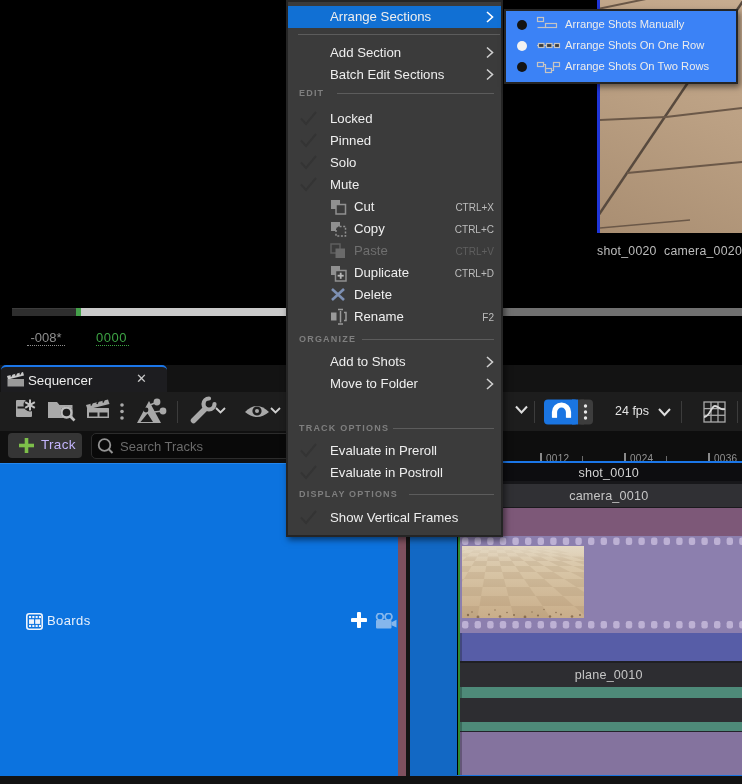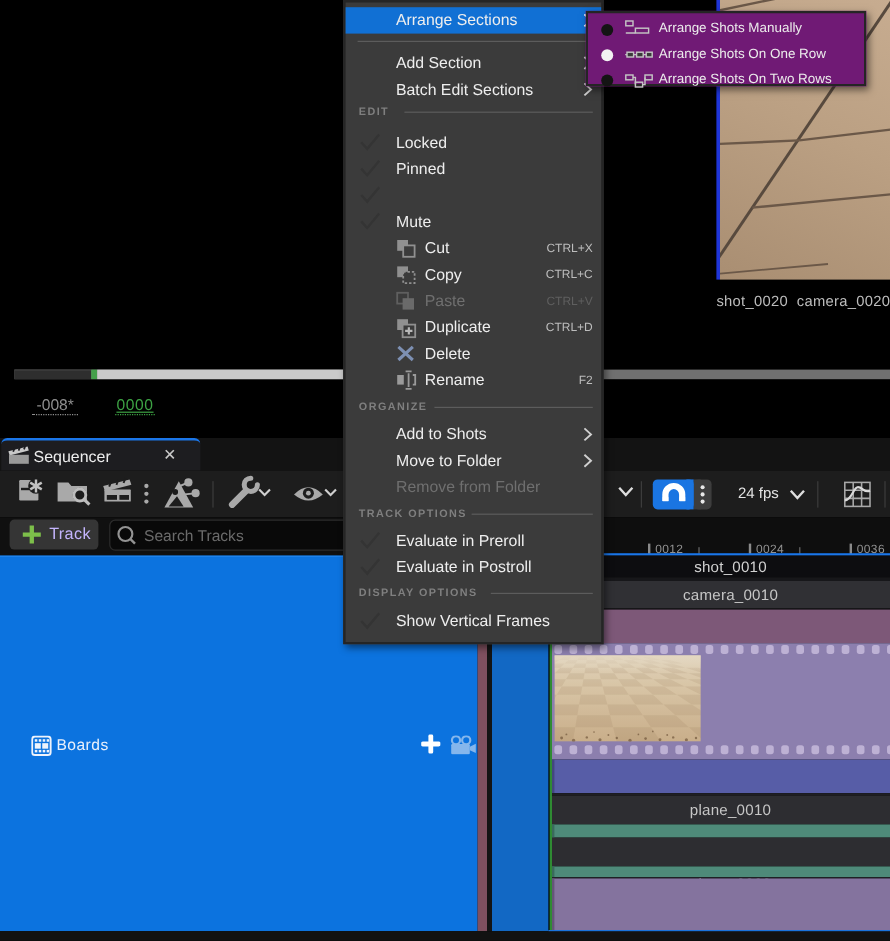--- a/index.html
+++ b/index.html
@@ -10,21 +10,21 @@
 #vp{left:600px;top:0;width:142px;height:233px;background:linear-gradient(205deg,#c7ac90 0%,#bba083 45%,#a98e72 100%);overflow:hidden;}
 #vpline{left:597px;top:0;width:3px;height:233px;background:#1f35d8;}
 #vplabel{left:597px;top:244px;width:148px;color:#bdbdbd;font-size:12.3px;letter-spacing:0.25px;}
 
 #bar0{left:12px;top:308px;width:730px;height:8px;background:#707070;}
 #bar1{left:12px;top:308px;width:64px;height:8px;background:#2e2e2e;border-top:1px solid #3c3c3c;box-sizing:border-box;}
 #bar2{left:76px;top:308px;width:5px;height:8px;background:#44a04a;}
 #bar3{left:81px;top:308px;width:206px;height:8px;background:#cacaca;}
 .ftext{top:330px;font-size:13px;}
 #fneg{left:27px;width:38px;text-align:center;color:#8f8f8f;border-bottom:1px dotted #8f8f8f;padding-bottom:0px;}
-#fzero{left:96px;width:33px;text-align:center;color:#3da344;border-bottom:1px dotted #3da344;padding-bottom:0px;letter-spacing:0.5px;text-decoration:underline;}
+#fzero{left:96px;width:33px;color:#3da344;border-bottom:1px dotted #3da344;padding-bottom:0px;letter-spacing:0.5px;}
 
 #tabrow{left:0;top:365px;width:742px;height:27px;background:#131313;}
 #tab{left:1px;top:365px;width:166px;height:27px;background:#1d1d20;border-top:2px solid #1b76e8;border-radius:5px 5px 0 0;box-sizing:border-box;}
 #tabtext{left:28px;top:372.5px;font-size:13.3px;color:#ededed;}
 #tabx{left:136px;top:371px;font-size:13px;color:#c9c9c9;}
 
 #toolbar{left:0;top:392px;width:742px;height:39px;background:#1d1d1d;}
 
 #searchrow{left:0;top:431px;width:409px;height:32px;background:#101010;}
 #trackbtn{left:8px;top:433px;width:74px;height:25px;background:#353535;border-radius:4px;}
@@ -50,21 +50,21 @@
 .mitem{position:absolute;left:0;width:217px;height:22px;line-height:22px;font-size:13.2px;color:#eeeeee;}
 .mitem .t{position:absolute;left:44px;top:0;}
 .mitem .ti{position:absolute;left:68px;top:0;}
 .mitem .sc{position:absolute;right:9px;top:1px;font-size:10px;color:#bdbdbd;}
 .mitem.dis .t,.mitem.dis .ti{color:#6f6f6f;text-align:right;}
 .mitem.dis .sc{color:#5f5f5f;}
 .mhead{position:absolute;left:13px;height:11px;line-height:11px;font-size:9px;font-weight:bold;letter-spacing:1.2px;color:#7f7f7f;}
 .mdiv{position:absolute;height:1px;background:#5c5c5c;}
 #hl{position:absolute;left:2px;top:6px;width:213px;height:22px;background:#1170d4;}
 
-#submenu{left:488px;top:9px;width:234px;height:63px;background:#701a75;box-shadow:inset 0 0 0 2px #252525, 2px 3px 6px rgba(0,0,0,.5);}
+#submenu{left:504px;top:9px;width:234px;height:75px;background:#3b82f6;box-shadow:inset 0 0 0 2px #252525, 2px 3px 6px rgba(0,0,0,.5);}
 .smitem{position:absolute;left:0;width:230px;height:21px;line-height:21px;font-size:11.2px;color:#ececec;}
 .smitem .t{position:absolute;left:61px;top:0;}
 .radio{position:absolute;left:12.5px;top:5.5px;width:10px;height:10px;border-radius:50%;background:#141414;}
 .radio.on{background:#f2f2f2;}
 </style>
 </head>
 <body>
 <div id="stage">
 
 <div class="abs" id="vp">
@@ -415,20 +415,23 @@
         <span class="t">Batch Edit Sections</span>
       </div>
  <div class="mhead" style="top:88px">EDIT</div>
  <div class="mdiv" style="top:93px;left:51px;width:157px"></div>
  <div class="mitem" style="top:107.5px">
         <span class="t">Locked</span>
       </div>
  <div class="mitem" style="top:129.5px">
         <span class="t">Pinned</span>
       </div>
+ <div class="mitem" style="top:151.5px">
+        <span class="t">Solo</span>
+      </div>
  <div class="mitem" style="top:173.5px">
         <span class="t">Mute</span>
       </div>
  <div class="mitem" style="top:195.5px">
         <span class="ti">Cut</span>
         <span class="sc">CTRL+X</span>
       </div>
  <div class="mitem" style="top:217.5px">
         <span class="ti">Copy</span>
         <span class="sc">CTRL+C</span>
@@ -448,23 +451,20 @@
         <span class="ti">Rename</span>
         <span class="sc">F2</span>
       </div>
  <div class="mhead" style="top:334px">ORGANIZE</div>
  <div class="mdiv" style="top:339px;left:76px;width:132px"></div>
  <div class="mitem" style="top:351px">
         <span class="t">Add to Shots</span>
       </div>
  <div class="mitem" style="top:373px">
         <span class="t">Move to Folder</span>
-      </div>
- <div class="mitem dis" style="top:395px">
-        <span class="t">Remove from Folder</span>
       </div>
  <div class="mhead" style="top:423px">TRACK OPTIONS</div>
  <div class="mdiv" style="top:428px;left:107px;width:101px"></div>
  <div class="mitem" style="top:439.5px">
         <span class="t">Evaluate in Preroll</span>
       </div>
  <div class="mitem" style="top:461.5px">
         <span class="t">Evaluate in Postroll</span>
       </div>
  <div class="mhead" style="top:489px">DISPLAY OPTIONS</div>

